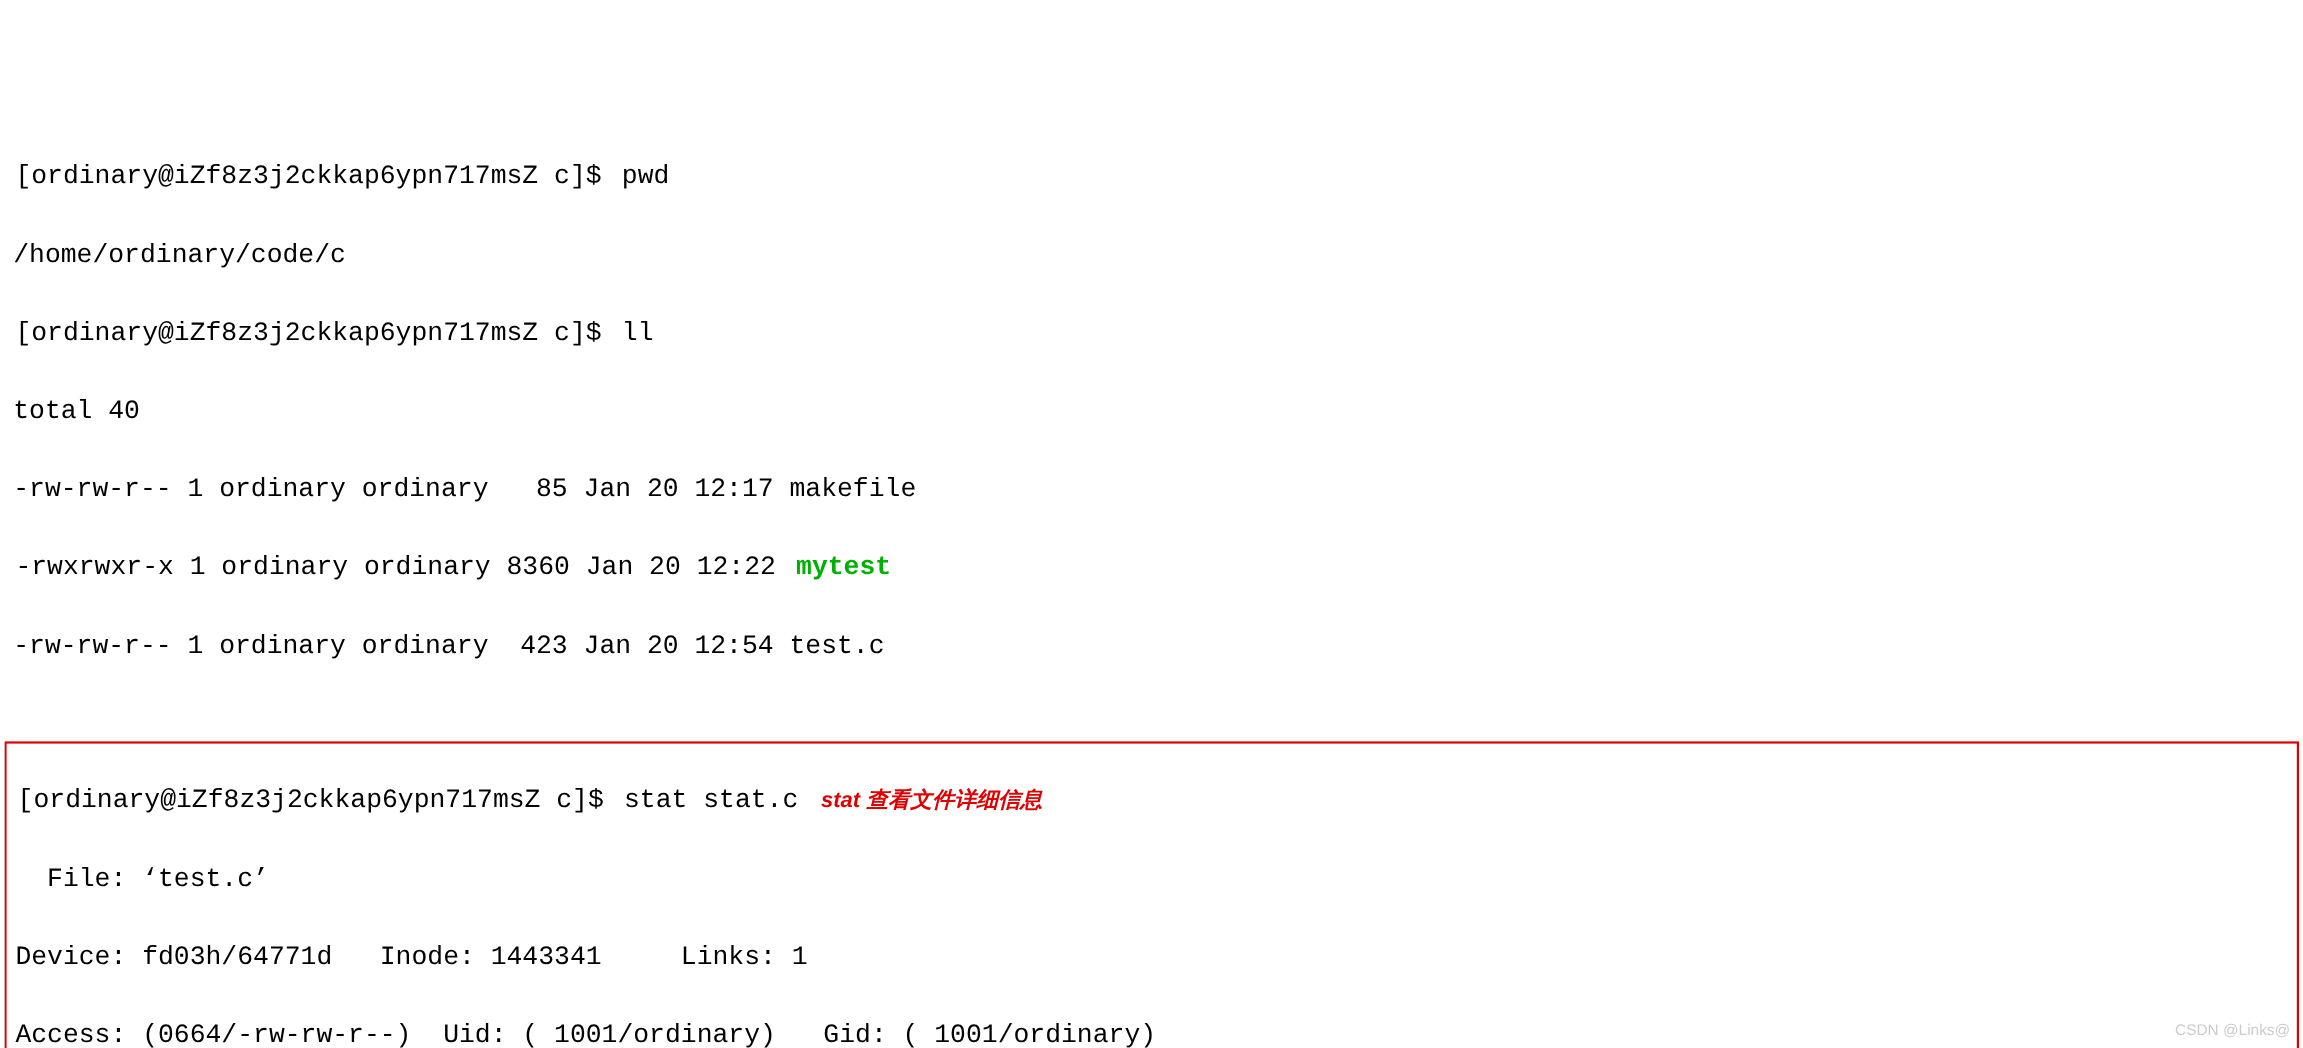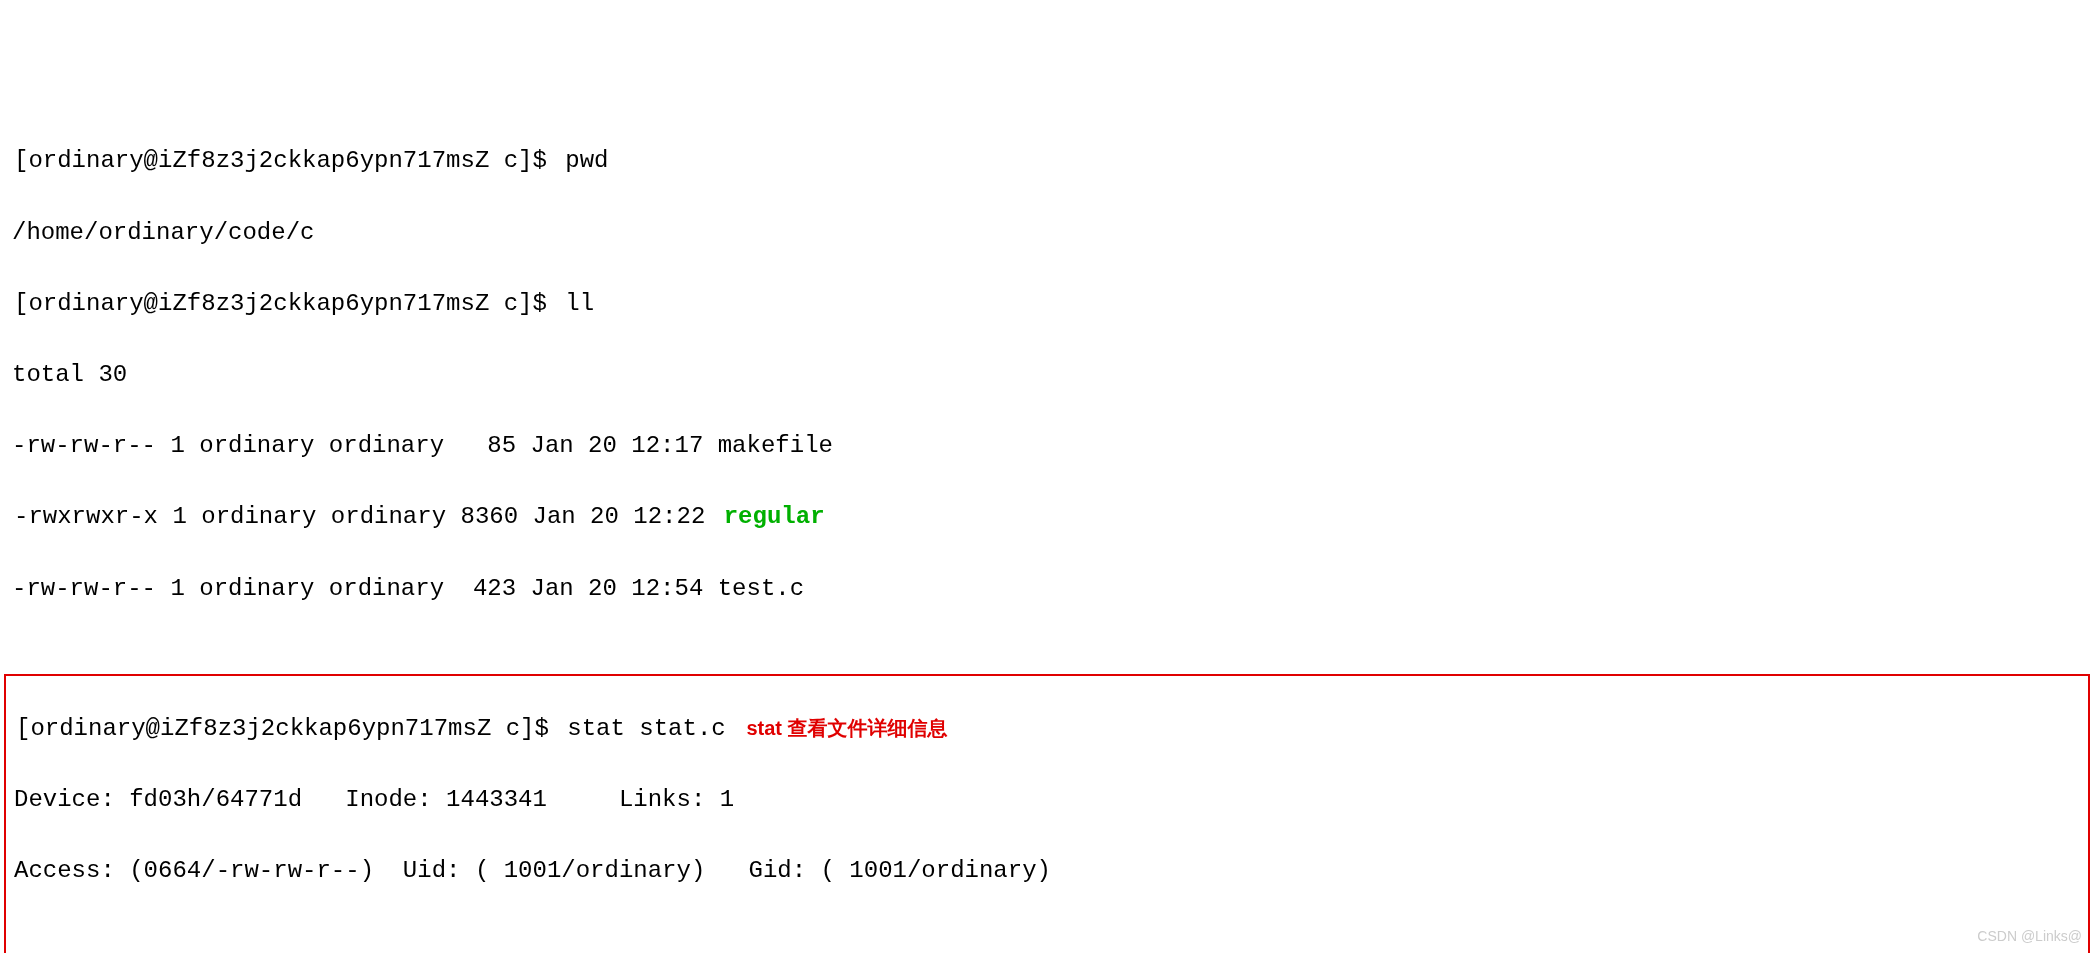--- a/index.html
+++ b/index.html
@@ -22,20 +22,21 @@
     }
     .green {
       color: #00b000;
       font-weight: bold;
     }
     .red-annot {
       color: #e00000;
       font-weight: bold;
       font-family: "Microsoft YaHei", "SimHei", sans-serif;
       font-size: 20px;
+      font-style: italic;
     }
     .box1 {
       border: 2px solid #e00000;
       margin: 0;
     }
     .watermark {
       position: fixed;
       bottom: 4px;
       right: 10px;
       font-family: Arial, sans-serif;
@@ -44,27 +45,28 @@
     }
   </style>
 </head>
 <body>
 
 
 
 <div class="line"><span>[ordinary@iZf8z3j2ckkap6ypn717msZ c]$ </span><span>pwd</span></div>
 <div class="line">/home/ordinary/code/c</div>
 <div class="line"><span>[ordinary@iZf8z3j2ckkap6ypn717msZ c]$ </span><span>ll</span></div>
-<div class="line">total 30</div>
+<div class="line">total 40</div>
 <div class="line">-rw-rw-r-- 1 ordinary ordinary   85 Jan 20 12:17 makefile</div>
-<div class="line"><span>-rwxrwxr-x 1 ordinary ordinary 8360 Jan 20 12:22 </span><span class="green">regular</span></div>
+<div class="line"><span>-rwxrwxr-x 1 ordinary ordinary 8360 Jan 20 12:22 </span><span class="green">mytest</span></div>
 <div class="line">-rw-rw-r-- 1 ordinary ordinary  423 Jan 20 12:54 test.c</div>
 
 <div class="box1">
 <div class="line"><span>[ordinary@iZf8z3j2ckkap6ypn717msZ c]$ </span><span>stat stat.c</span><span class="red-annot">   stat 查看文件详细信息</span></div>
+<div class="line">  File: ‘test.c’</div>
 <div class="line">Device: fd03h/64771d   Inode: 1443341     Links: 1</div>
 <div class="line">Access: (0664/-rw-rw-r--)  Uid: ( 1001/ordinary)   Gid: ( 1001/ordinary)</div>
 
 
 
 
 </div>
 
 
 

